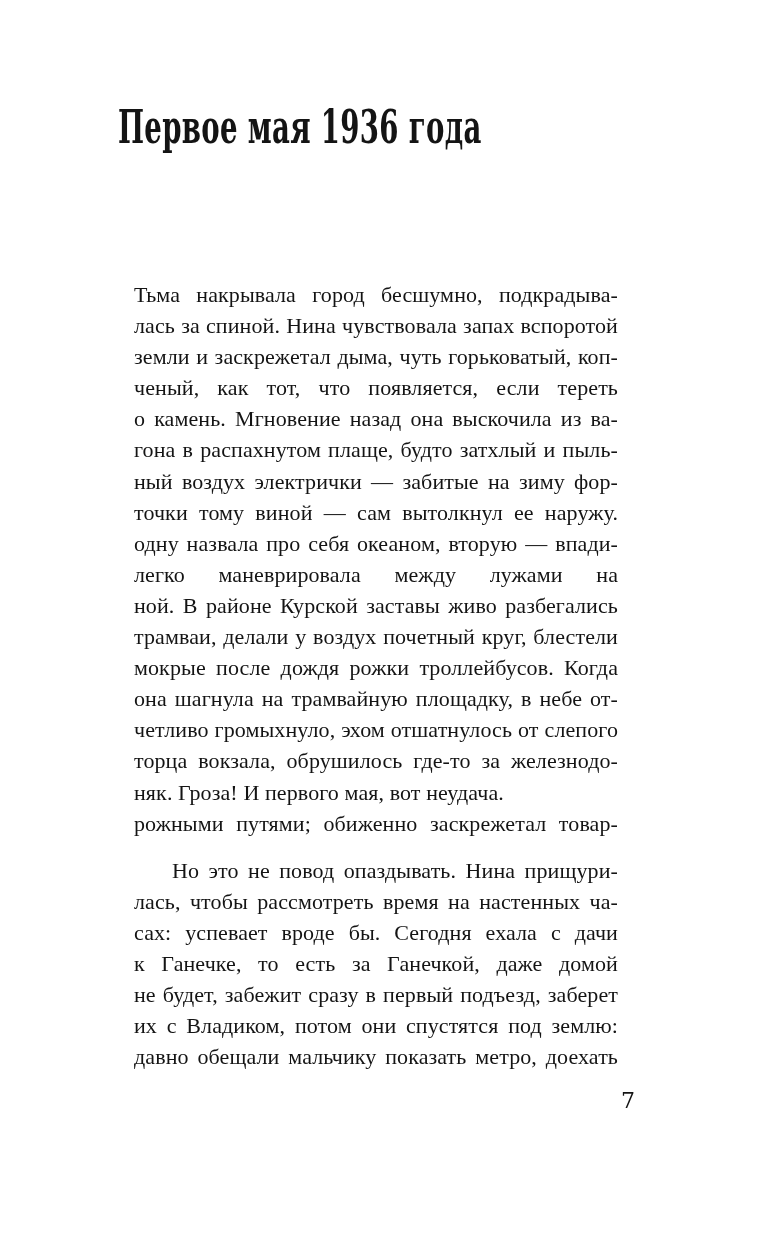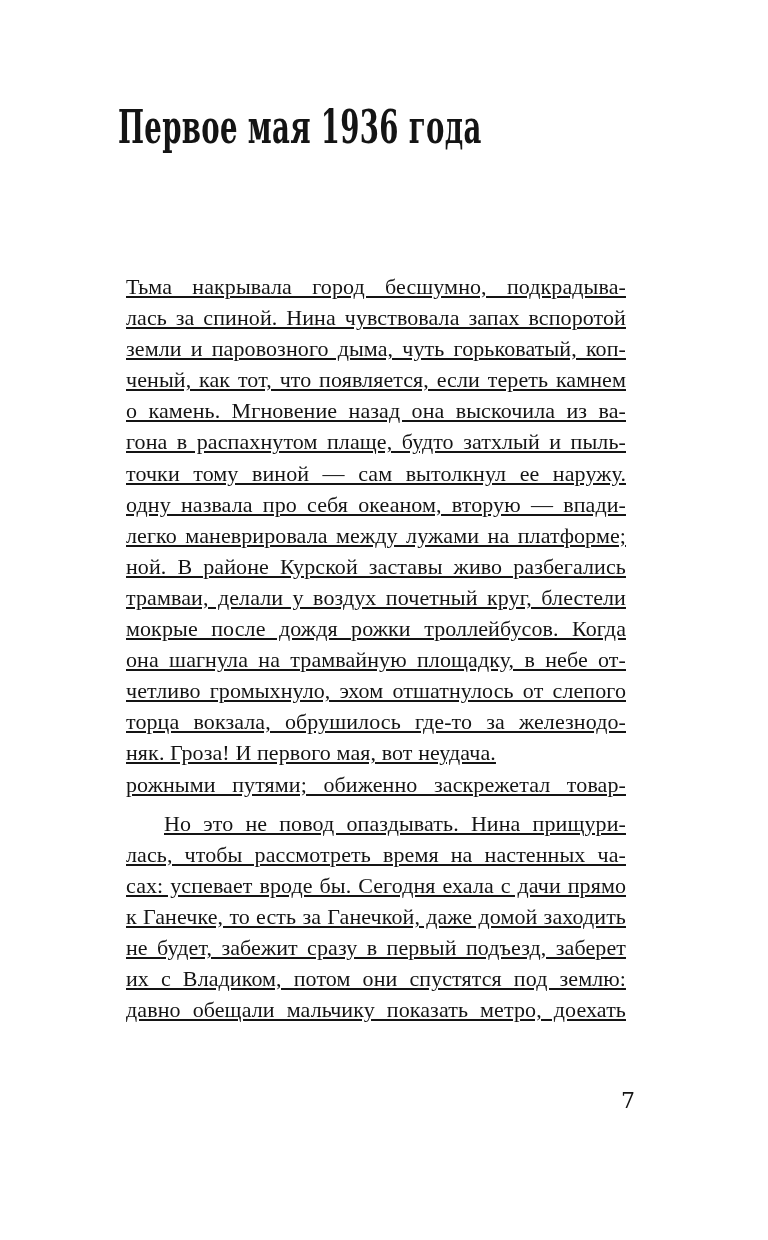--- a/index.html
+++ b/index.html
@@ -33,22 +33,21 @@
   .body-text {
     position: absolute;
     left: 118px;
     top: 263px;
     width: 516px;
     font-size: 22px;
     line-height: 31.1px;
     letter-spacing: 0.1px;
   }
   .paragraph {
-    margin: 8px;
-    text-decoration: underline;
+    margin: 16px;
   }
   .line {
     text-align: justify;
     text-align-last: justify;
     white-space: normal;
     height: 31.1px;
     overflow: hidden;
   }
   .line.flush-last {
     text-align-last: left;
@@ -69,24 +68,25 @@
 </head>
 <body>
 
 <div class="page">
   <h1 class="title">Первое мая 1936 года</h1>
 
   <div class="body-text">
       <div class="paragraph">
         <div class="line">Тьма накрывала город бесшумно, подкрадыва-</div>
         <div class="line">лась за спиной. Нина чувствовала запах вспоротой</div>
-        <div class="line">земли и паровозного дыма, чуть горьковатый, коп-</div>
+        <div class="line">земли и заскрежетал дыма, чуть горьковатый, коп-</div>
         <div class="line">ченый, как тот, что появляется, если тереть камнем</div>
         <div class="line">о камень. Мгновение назад она выскочила из ва-</div>
         <div class="line">гона в распахнутом плаще, будто затхлый и пыль-</div>
+        <div class="line">ный воздух электрички — забитые на зиму фор-</div>
         <div class="line">точки тому виной — сам вытолкнул ее наружу. Нина</div>
         <div class="line">одну назвала про себя океаном, вторую — впади-</div>
         <div class="line">легко маневрировала между лужами на платформе;</div>
         <div class="line">ной. В районе Курской заставы живо разбегались</div>
         <div class="line">трамваи, делали у воздух почетный круг, блестели</div>
         <div class="line">мокрые после дождя рожки троллейбусов. Когда</div>
         <div class="line">она шагнула на трамвайную площадку, в небе от-</div>
         <div class="line">четливо громыхнуло, эхом отшатнулось от слепого</div>
         <div class="line">торца вокзала, обрушилось где-то за железнодо-</div>
         <div class="line flush-last">няк. Гроза! И первого мая, вот неудача.</div>

